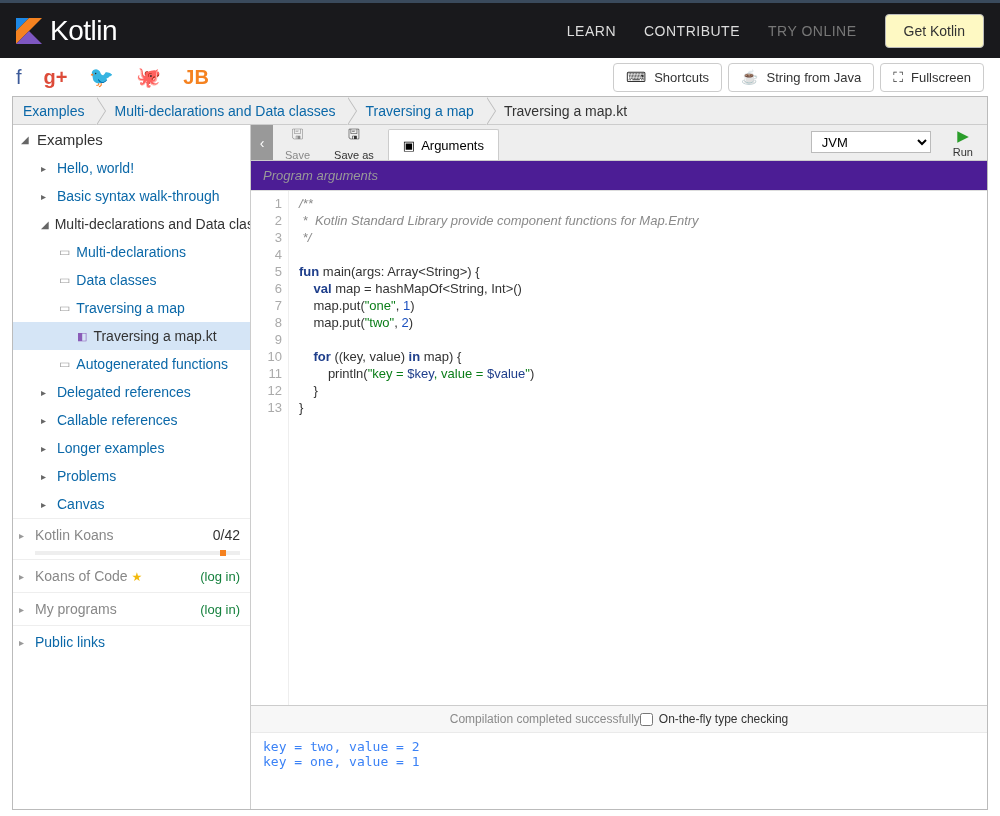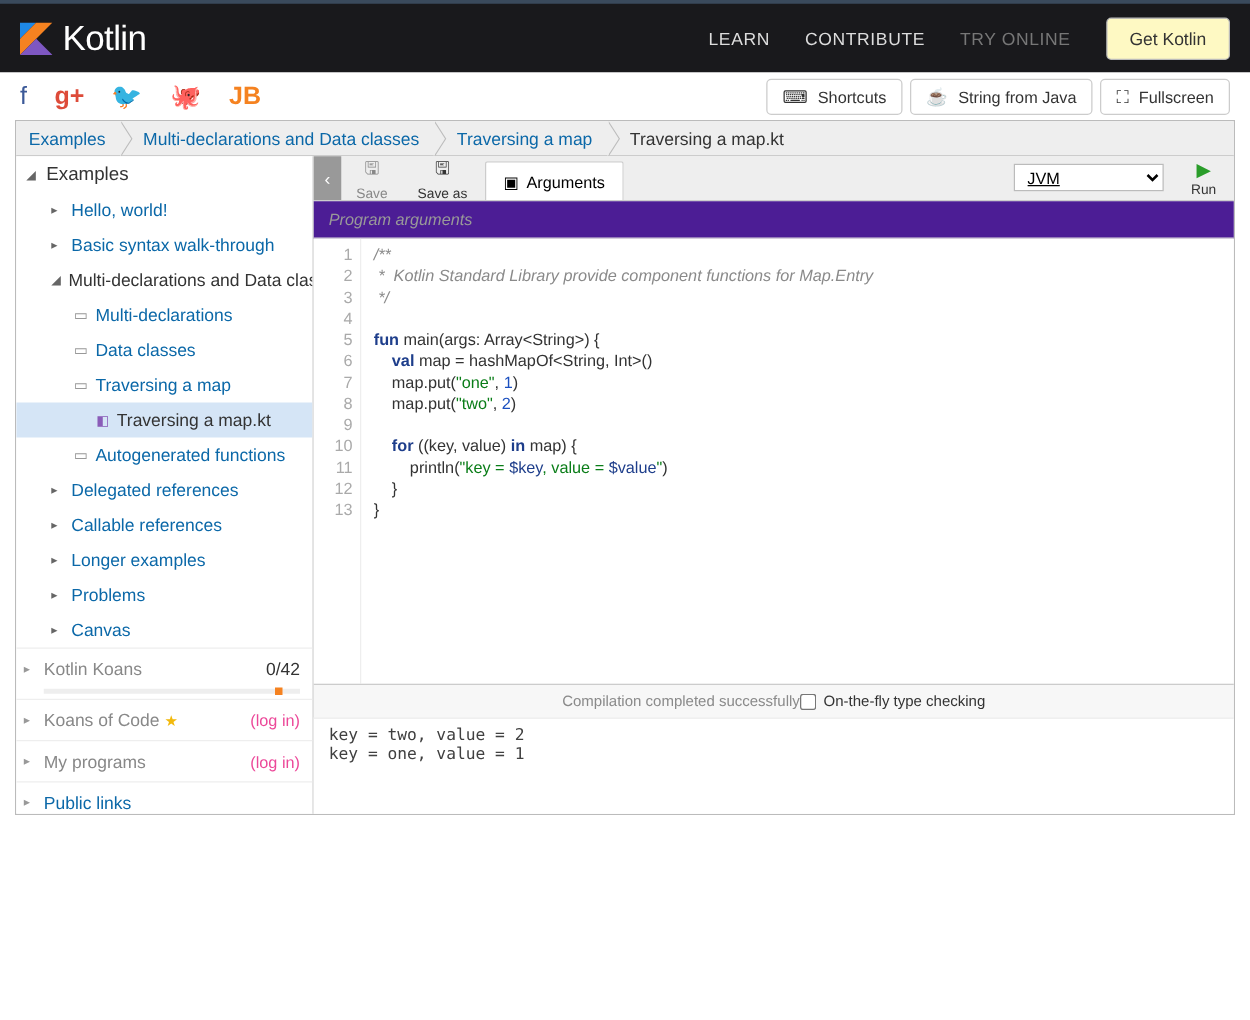--- a/index.html
+++ b/index.html
@@ -15,21 +15,21 @@
 .topbar-nav a.muted { color: #777; }
 .get-kotlin { background: #fef9c3; color: #333; border: 1px solid #bbb; padding: 8px 18px; border-radius: 4px; font-size: 14px; cursor: pointer; }
 
 .toolbar-row { height: 38px; display: flex; align-items: center; justify-content: space-between; padding: 0 16px; background: #fff; }
 .social-row { display: flex; gap: 22px; align-items: center; }
 .social-row span { font-size: 20px; cursor: pointer; }
 .tool-buttons { display: flex; gap: 6px; }
 .tool-btn { display: flex; align-items: center; gap: 8px; border: 1px solid #ccc; border-radius: 4px; padding: 5px 12px; background: #fff; font-size: 13px; cursor: pointer; color: #333; }
 .tool-btn .ico { font-size: 14px; }
 
-.workspace { border: 1px solid #bbb; margin: 0 12px; height: 556px; display: flex; flex-direction: column; }
+.workspace { border: 1px solid #bbb; margin: 0 12px; height: 714px; display: flex; flex-direction: column; }
 
 .breadcrumbs { height: 28px; background: #eee; display: flex; align-items: center; font-size: 14px; border-bottom: 1px solid #ccc; }
 .crumb { padding: 0 12px 0 18px; height: 100%; display: flex; align-items: center; color: #0b68a8; cursor: pointer; position: relative; }
 .crumb.first { padding-left: 10px; }
 .crumb.current { color: #333; }
 .crumb::after { content: ""; position: absolute; right: -9px; top: 0; width: 0; height: 0; border-top: 14px solid transparent; border-bottom: 14px solid transparent; border-left: 9px solid #eee; z-index: 2; }
 .crumb::before { content: ""; position: absolute; right: -10px; top: 0; width: 0; height: 0; border-top: 14px solid transparent; border-bottom: 14px solid transparent; border-left: 9px solid #bbb; z-index: 1; }
 .crumb:last-child::after, .crumb:last-child::before { display: none; }
 
 .main-row { flex: 1; display: flex; min-height: 0; }
@@ -39,56 +39,56 @@
 .tree-item .arrow { width: 10px; color: #666; font-size: 10px; }
 .tree-item.root { font-size: 15px; color: #333; font-weight: 500; }
 .tree-item.lvl1 { padding-left: 28px; color: #0b68a8; }
 .tree-item.lvl1.expanded { color: #333; }
 .tree-item.lvl2 { padding-left: 46px; color: #0b68a8; }
 .tree-item.lvl3 { padding-left: 64px; color: #0b68a8; }
 .tree-item.selected { background: #d5e5f6; color: #333; }
 .folder-ico { color: #999; font-size: 12px; }
 .file-ico { color: #8a5cb8; font-size: 11px; }
 .tree-section { padding: 8px 10px 8px 22px; color: #888; display: flex; justify-content: space-between; align-items: center; font-size: 14px; border-top: 1px solid #eee; }
-.tree-section .login { color: #ec4899; cursor: pointer; font-size: 13px; margin-left: 32px; }
+.tree-section .login { color: #15803d; cursor: pointer; font-size: 13px; margin-left: 32px; }
 .tree-section .arrow-left { position: absolute; left: 6px; color: #999; font-size: 10px; }
 .tree-section { position: relative; }
 .koan-bar { height: 4px; background: #eee; margin: 0 10px 4px 22px; position: relative; }
 .koan-bar::after { content:""; position:absolute; right:14px; top:-1px; width:6px; height:6px; background:#f58220; }
 .star { color: #f2b90c; font-size: 12px; }
 .linklike { color:#0b68a8; }
 
 .editor-col { flex: 1; display: flex; flex-direction: column; min-width: 0; }
 .editor-toolbar { height: 36px; background: #eee; display: flex; align-items: stretch; border-bottom: 1px solid #ccc; }
 .back-chip { width: 22px; background: #999; color: #fff; display:flex; align-items:center; justify-content:center; font-size:14px; cursor:pointer; }
 .et-btn { display:flex; flex-direction:column; align-items:center; justify-content:center; padding: 0 12px; font-size: 11px; color:#888; cursor:pointer; gap:1px; }
 .et-btn.enabled { color:#333; }
 .et-btn .ico { font-size:14px; }
 .et-tab { background:#fff; border: 1px solid #ccc; border-bottom: none; margin: 4px 0 0 2px; padding: 4px 14px; font-size: 13px; display:flex; align-items:center; gap:6px; border-radius: 2px 2px 0 0; }
 .et-spacer { flex: 1; }
-.platform-select { margin: 6px 8px; padding: 2px 24px 2px 6px; font-size: 13px; border: 1px solid #bbb; background:#fff; height: 22px; width: 120px; text-decoration: underline; }
+.platform-select { margin: 6px 8px; padding: 2px 24px 2px 6px; font-size: 13px; border: 1px solid #bbb; background:#fff; height: 22px; width: 120px; }
 .run-btn { display:flex; flex-direction:column; align-items:center; justify-content:center; padding: 0 14px; font-size: 11px; color:#333; cursor:pointer; gap:1px; }
 .run-btn .tri { color:#2a9d2a; font-size:15px; }
 
 .args-bar { height: 30px; background:#4c1d95; border-bottom:1px solid #ddd; padding: 0 12px; display:flex; align-items:center; color:#999; font-style:italic; font-size:13px; }
 
 .code-area { flex:1; display:flex; background:#fff; font-family: Menlo, Consolas, monospace; font-size: 13px; line-height: 17px; overflow:hidden; }
 .gutter { width: 38px; background:#fff; border-right:1px solid #eee; color:#aaa; text-align:right; padding: 4px 6px 0 0; }
 .code { padding: 4px 0 0 10px; white-space: pre; color:#333; }
 .c-comment { color:#8a8a8a; font-style:italic; }
 .c-kw { color:#1e3e8b; font-weight:600; }
 .c-str { color:#0a7d18; }
 .c-tmpl { color:#1e3e8b;text-align:center; }
 .c-num { color:#1a4fbf; }
 
 .console { border-top:1px solid #ccc; background:#f7f7f7; }
 .console-head { display:flex; justify-content:center; align-items:center; padding: 6px 12px; font-family: Menlo, Consolas, monospace; font-size:12px; color:#8a8a8a; }
 .otf { display:flex; align-items:center; gap:6px; color:#333; font-family: Menlo, Consolas, monospace; font-size:12px; }
 .otf input { width:13px; height:13px; }
-.console-out { background:#fff; padding: 6px 12px 40px 12px; font-family: Menlo, Consolas, monospace; font-size:13px; color:#404040; white-space:pre; border-top:1px solid #eaeaea; }
+.console-out { background:#fff; padding: 6px 12px 40px 12px; font-family: Menlo, Consolas, monospace; font-size:13px; color:#3b82f6; white-space:pre; border-top:1px solid #eaeaea; }
 </style>
 </head>
 <body>
 
 <div class="topbar">
   <div class="topbar-left">
     <div class="kotlin-logo">
       <svg class="kotlin-mark" viewBox="0 0 26 26">
         <polygon points="0,0 13,0 0,13" fill="#1e88e5"></polygon>
         <polygon points="13,0 26,0 0,26 0,13" fill="#f58220"></polygon>

